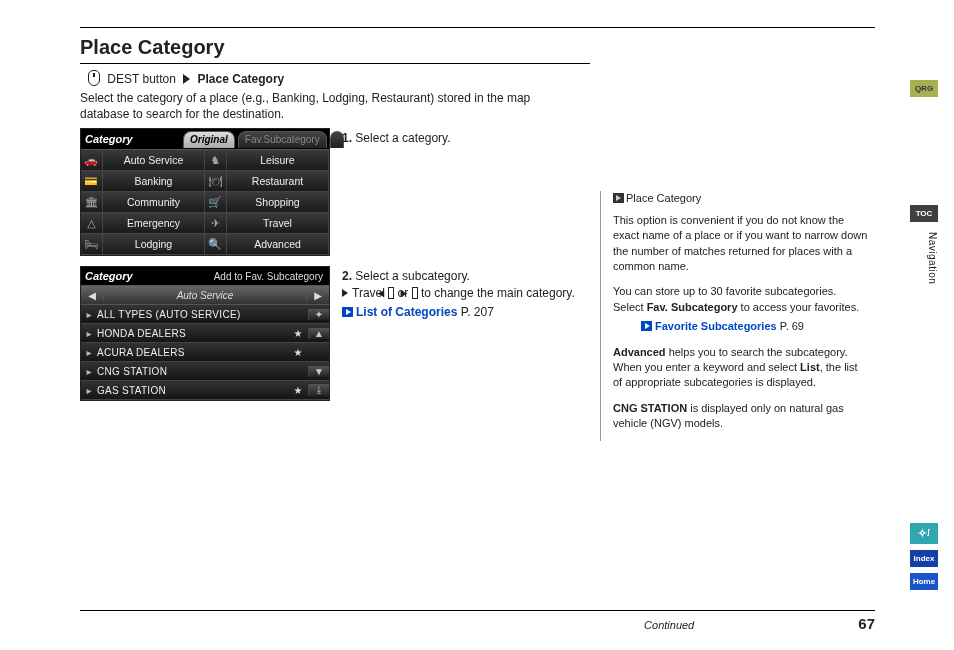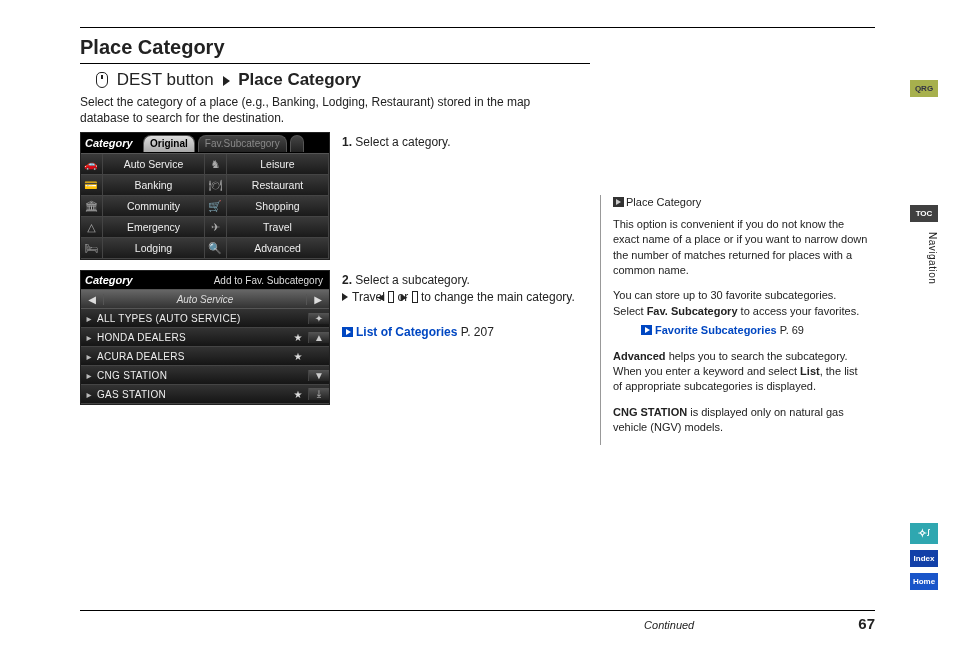--- a/index.html
+++ b/index.html
@@ -30,21 +30,21 @@
   .crumb .sep { color: #333; }
   .hrule { border-top: 1px solid #000; margin-top: 2px; }
   h1.title {
     font-size: 20px;
     font-weight: bold;
     margin: 8px 0 4px 0;
     border-bottom: 1px solid #000;
     padding-bottom: 4px;
     width: 510px;
   }
-  .dest-line { font-size: 17px; margin: 6px 0 4px 16px; }
+  .dest-line { font-size: 12px; margin: 6px 0 4px 8px; }
   .dest-line .mouse {
     display: inline-block; width: 10px; height: 14px;
     border: 1px solid #222; border-radius: 5px 5px 6px 6px;
     vertical-align: -3px; margin-right: 4px; position: relative;
   }
   .dest-line .mouse::before {
     content: ""; position: absolute; left: 4px; top: 2px; width: 2px; height: 4px; background: #222;
   }
   .dest-line .arrow {
     display: inline-block; width: 0; height: 0;
@@ -84,21 +84,21 @@
     font-size: 11px; border: 1px solid #222; box-sizing: border-box;
   }
   .ns-header { height: 20px; display: flex; align-items: center; }
   .ns-header .h-title {
     flex: 0 0 58px; font-weight: bold; font-style: italic; padding-left: 4px; color: #fff;
   }
   .ns-tab {
     height: 16px; line-height: 16px; padding: 0 6px; font-size: 10px;
     border-radius: 8px 8px 0 0; margin-right: 3px; border: 1px solid #555; border-bottom: none;
   }
-  .ns-tab.active { background: linear-gradient(#ddd,#aaa); color: #000; font-weight: bold; }
+  .ns-tab.active { background: linear-gradient(#ddd,#aaa); color: #000; font-style: italic; font-weight: bold; margin-left: 40px; }
   .ns-tab.inactive { background: linear-gradient(#444,#222); color: #888; }
   .cat-grid {
     display: grid; grid-template-columns: 22px 1fr 22px 1fr; border-top: 1px solid #555;
   }
   .cat-grid > div {
     height: 20px; line-height: 20px; border-bottom: 1px solid #444;
     border-right: 1px solid #444; text-align: center; font-size: 10.5px;
     background: linear-gradient(#3a3a3a,#1a1a1a);
     overflow: hidden; white-space: nowrap;
   }
@@ -274,21 +274,21 @@
                 <div class="star">★</div>
                 <div class="scroll">⤓</div>
               </div>
             </div>
         </div>
         <div class="step-text">
           <div><b>2.</b> <span>Select a subcategory.</span></div>
           <div class="sub">
             <span class="tri"></span><span>Travel </span><span class="keybox">◀</span><span> or </span><span class="keybox">▶</span><span> to change the main category.</span>
           </div>
-          <div class="sub link-line" style="margin-left:14px;margin-top:18px;">
+          <div class="sub link-line" style="margin-left:14px;margin-top:2px;">
             <span class="link-ico"></span><span>List of Categories</span> <span class="page-ref">P. 207</span>
           </div>
         </div>
       </div>
 
     </div>
 
     <div class="right-col">
       <div class="rc-title">
         <span class="note-ico"></span><span>Place Category</span>

